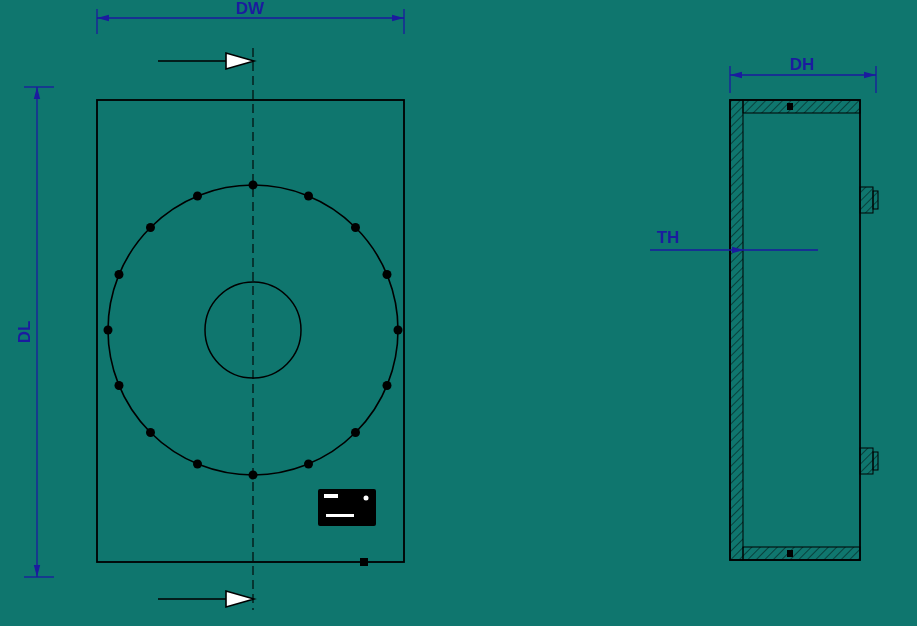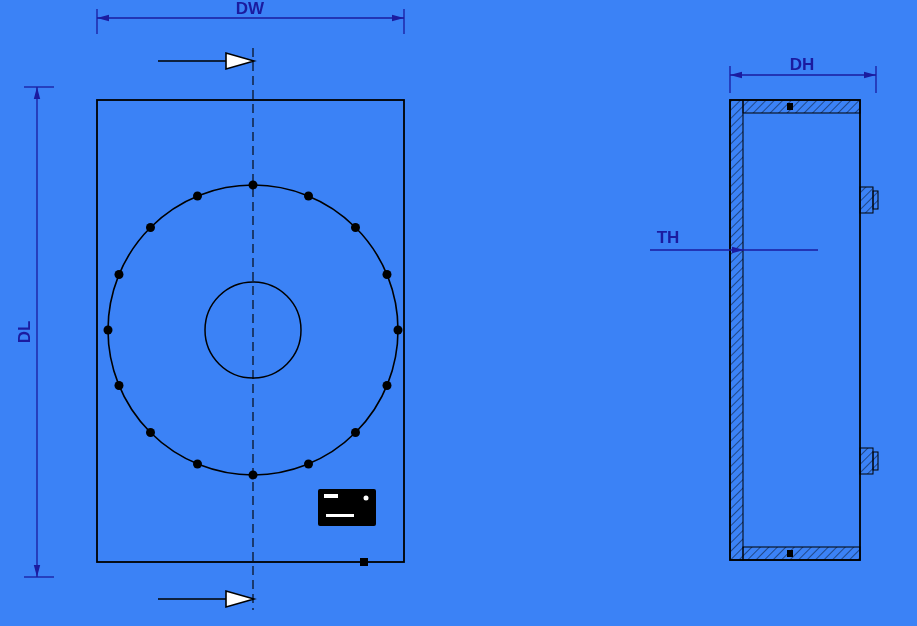--- a/index.html
+++ b/index.html
@@ -4,21 +4,21 @@
 <style>
   html, body {
     margin: 0;
     padding: 0;
     background: #ffffff;
   }
   .canvas {
     position: relative;
     width: 917px;
     height: 626px;
-    background: #3b82f6;
+    background: #0f766e;
     overflow: hidden;
   }
   svg { display: block; }
 
   .obj-line   { stroke: #000000; fill: none; }
   .center-line{ stroke: #000000; stroke-width: 1.1; fill: none; stroke-dasharray: 9 5; }
 
   .dim-line   { stroke: #1b1b9f; stroke-width: 1.3; fill: none; }
   .dim-arrow  { fill: #1b1b9f; stroke: none; }
   .dim-text   {

